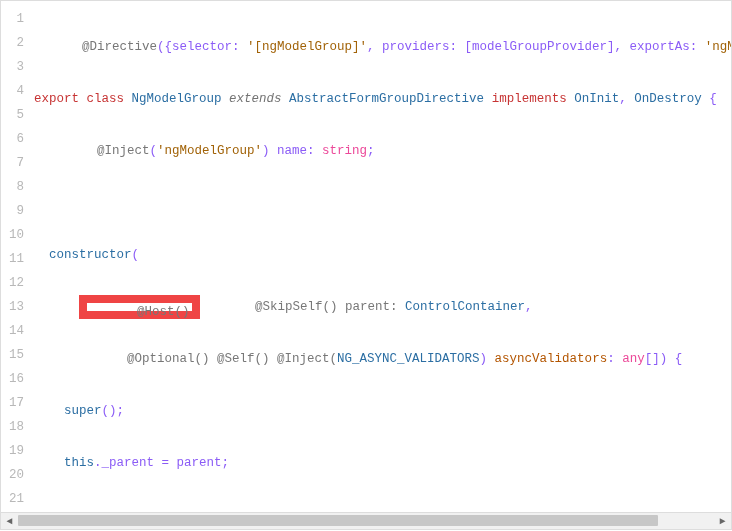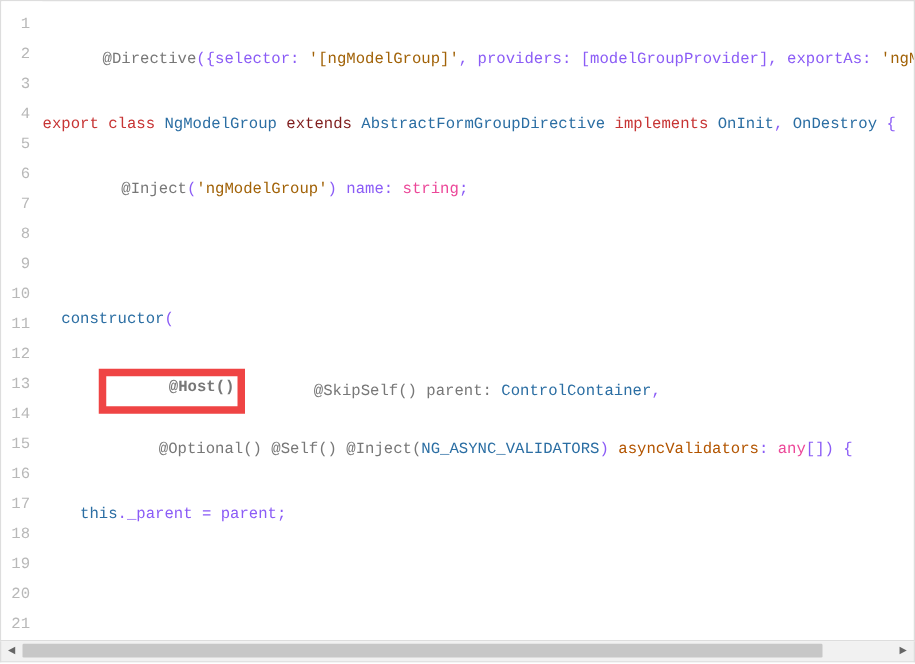--- a/index.html
+++ b/index.html
@@ -29,39 +29,38 @@
   .code {
     flex: 1 1 auto;
     padding: 6px 0;
     white-space: pre;
     overflow: hidden;
     position: relative;
   }
   .line { height: 24px; line-height: 24px; display: block; }
   .kw-export { color: #c73434; }
   .kw-class  { color: #c73434; }
-  .kw-extends{ color: #7f1d1d; }
+  .kw-extends{ color: #737373; font-style: italic; }
   .kw-impl   { color: #c73434; }
   .type      { color: #ec4899; }
   .cls       { color: #2b6ea3; }
   .func      { color: #2b6ea3; text-align: center; }
   .anno      { color: #777; padding-left: 48px; }
   .str       { color: #a16207; }
   .prop      { color: #b35500; }
   .this      { color: #2b6ea3; }
   .const     { color: #2b6ea3; }
   .plain     { color: #8b5cf6; }
   .highlight-box {
-    border: 6px solid #ef4444;
+    border: 8px solid #ef4444;
     padding: 0 2px;
     display: inline-block;
     line-height: 18px;
-    height: 36px;
+    height: 24px;
     vertical-align: middle;
-    font-weight: bold;
   }
   .scrollbar {
     height: 17px;
     background: #f1f1f1;
     border: 1px solid #ddd;
     border-top: none;
     position: relative;
     display: flex;
     align-items: center;
     justify-content: space-between;
@@ -115,20 +114,21 @@
     <div>21</div>
   </div>
   <div class="code">
     <span class="line"><span class="anno">@Directive</span><span class="plain">({selector: </span><span class="str">'[ngModelGroup]'</span><span class="plain">, providers: [modelGroupProvider], exportAs: </span><span class="str">'ngModelGroup'</span></span>
     <span class="line"><span class="kw-export">export</span><span class="kw-class"> class </span><span class="cls">NgModelGroup</span><span class="kw-extends"> extends </span><span class="cls">AbstractFormGroupDirective</span><span class="kw-impl"> implements </span><span class="cls">OnInit</span><span class="plain">, </span><span class="cls">OnDestroy</span><span class="plain"> {</span></span>
     <span class="line"><span class="anno">  @Inject</span><span class="plain">(</span><span class="str">'ngModelGroup'</span><span class="plain">) name: </span><span class="type">string</span><span class="plain">;</span></span>
     <span class="line"> </span>
     <span class="line"><span class="func">  constructor</span><span class="plain">(</span></span>
     <span class="line"><span class="plain">      </span><span class="highlight-box"><span class="anno">@Host()</span></span><span class="anno"> @SkipSelf() parent: </span><span class="cls">ControlContainer</span><span class="plain">,</span></span>
     <span class="line"><span class="anno">      @Optional() @Self() @Inject(</span><span class="const">NG_ASYNC_VALIDATORS</span><span class="plain">) </span><span class="prop">asyncValidators</span><span class="plain">: </span><span class="type">any</span><span class="plain">[]) {</span></span>
+    <span class="line"><span class="plain">    </span><span class="this">super</span><span class="plain">();</span></span>
     <span class="line"><span class="plain">    </span><span class="this">this</span><span class="plain">._parent = parent;</span></span>
     
     
     
     
     
     
     
     
     

